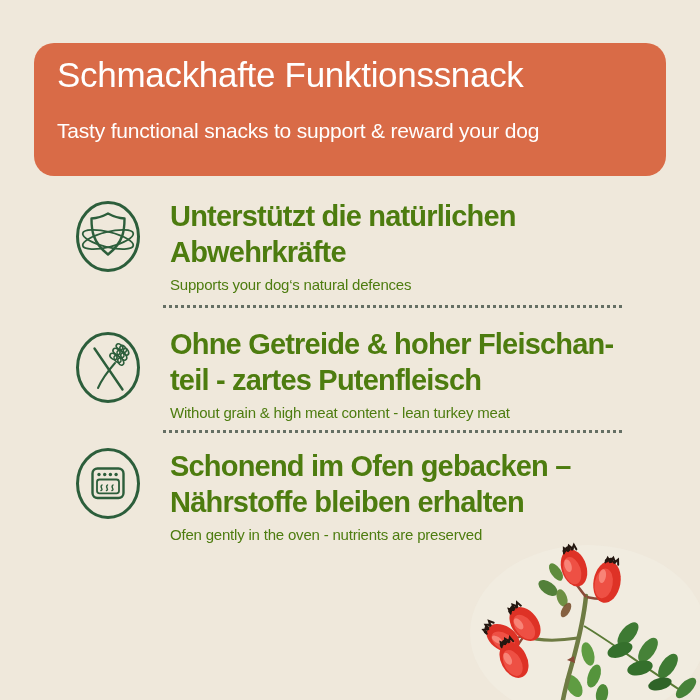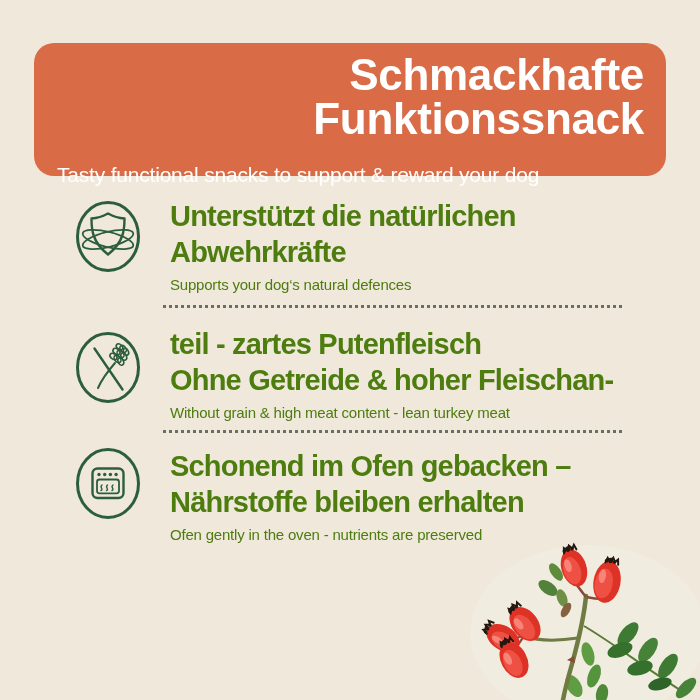--- a/index.html
+++ b/index.html
@@ -3,21 +3,21 @@
 <meta charset="utf-8">
 <style>
   html,body{margin:0;padding:0;}
   body{font-family:"Liberation Sans","DejaVu Sans",sans-serif;}
   #canvas{position:relative;width:700px;height:700px;background:#EFE8DB;overflow:hidden;}
 
   
   .banner{position:absolute;left:34px;top:43px;width:632px;height:133px;
           background:#D96B47;border-radius:20px;color:#FFFFFF;box-sizing:border-box;
           padding:10px 22px 0 23px;}
-  .banner-title{font-weight:bold;font-size:44px;line-height:44px;letter-spacing:-0.3px;text-align:right;}
+  .banner-title{font-weight:normal;font-size:35px;line-height:44px;letter-spacing:-0.3px;}
   .banner-sub{font-size:21px;line-height:24px;margin-top:22px;letter-spacing:-0.2px;}
 
   
   .feature-icon{position:absolute;left:75px;width:66px;height:73px;}
   .feature-text{position:absolute;left:170px;width:510px;color:#4d7c0f;}
   .feature-title{font-weight:bold;font-size:29px;line-height:36px;letter-spacing:-0.8px;}
   .feature-sub{font-size:15px;line-height:22px;margin-top:4px;letter-spacing:-0.2px;}
 
   .divider{position:absolute;left:163px;width:459px;height:0;
            border-top:3px dotted #4D5B50;opacity:0.85;}
@@ -67,22 +67,22 @@
         <ellipse cx="44.5" cy="15.8" rx="2.4" ry="3.6" transform="rotate(-55 44.5 15.8)"></ellipse>
         <ellipse cx="45.8" cy="30.5" rx="2.6" ry="3.9" transform="rotate(-25 45.8 30.5)"></ellipse>
         <ellipse cx="48.8" cy="25.5" rx="2.6" ry="3.9" transform="rotate(-25 48.8 25.5)"></ellipse>
         <ellipse cx="51" cy="20.8" rx="2.4" ry="3.6" transform="rotate(-25 51 20.8)"></ellipse>
       </g>
       <path d="M19.5 17.5 L47.5 58.5" fill="none" stroke="#2C5E3B" stroke-width="2.4" stroke-linecap="round"></path>
     </svg>
   </div>
   <div class="feature-text" style="top:326px">
     <div class="feature-title">
+      <div>Ohne Getreide &amp; hoher Fleischan-</div>
       <div>teil - zartes Putenfleisch</div>
-      <div>Ohne Getreide &amp; hoher Fleischan-</div>
     </div>
     <div class="feature-sub">Without grain &amp; high meat content - lean turkey meat</div>
   </div>
 
   <div class="divider" style="top:430px"></div>
 
   <div class="feature-icon" style="top:447px">
     <svg viewBox="0 0 66 73" width="66" height="73">
       <ellipse cx="33" cy="36.5" rx="30.5" ry="34" fill="none" stroke="#2C5E3B" stroke-width="3"></ellipse>
       <rect x="17.5" y="21.5" width="31" height="29.5" rx="5" fill="none" stroke="#2C5E3B" stroke-width="2.4"></rect>

